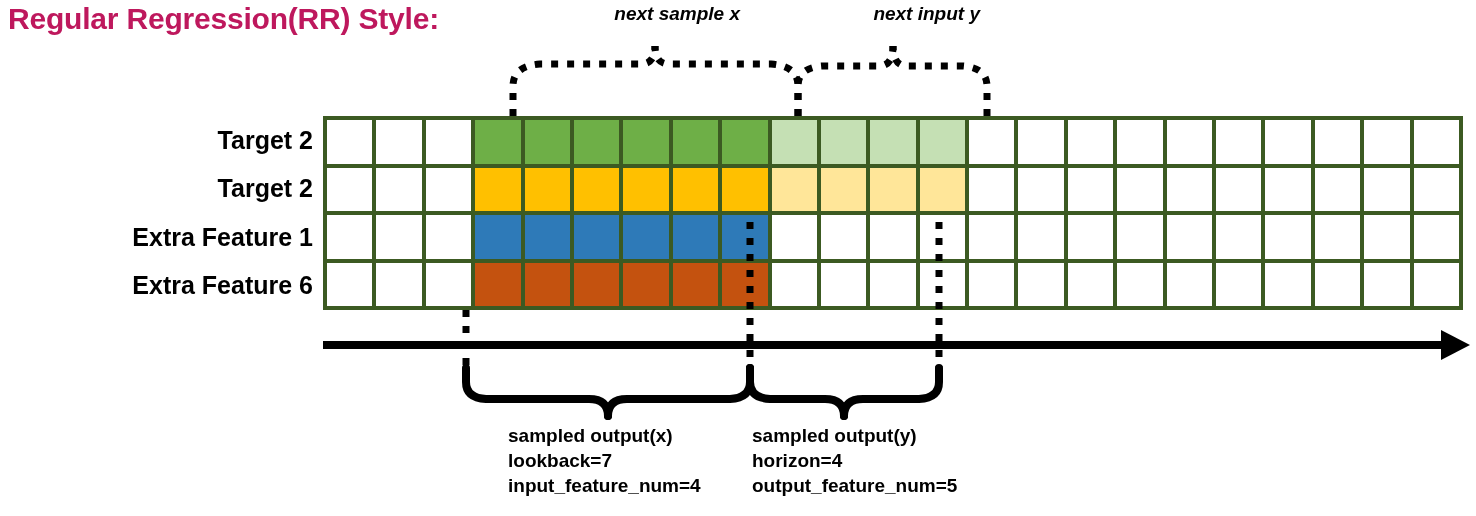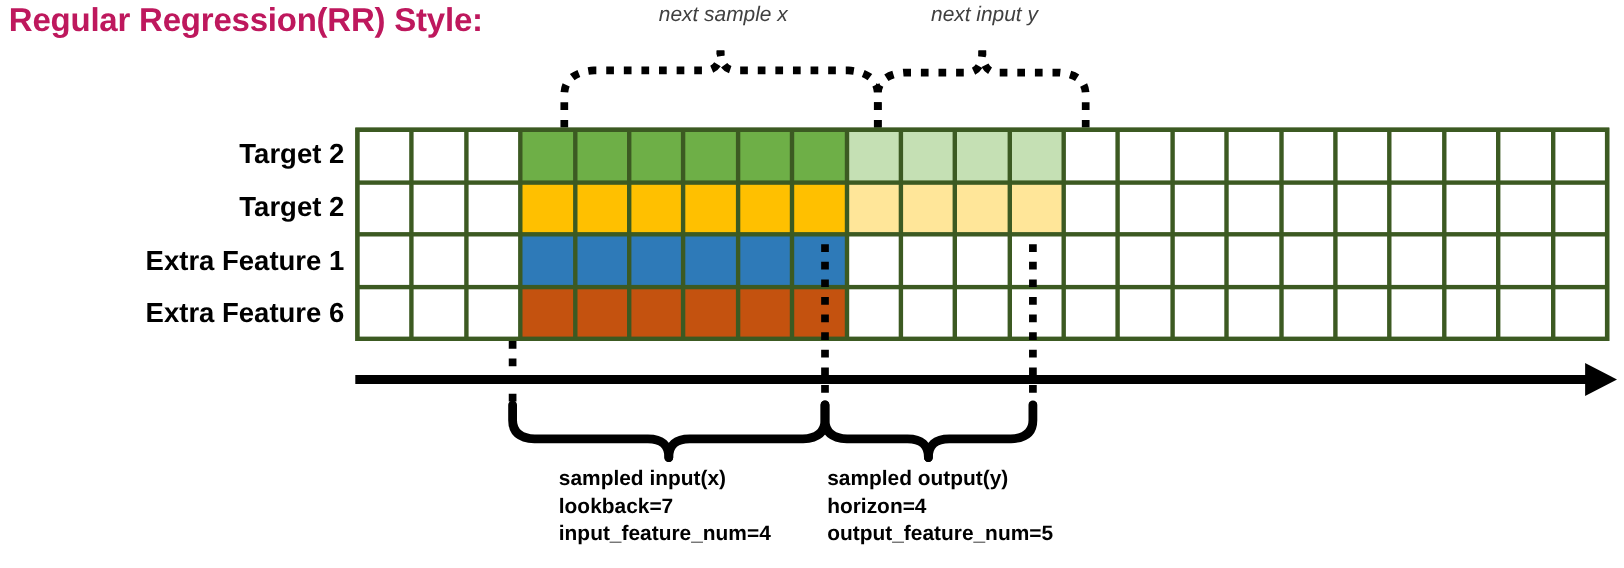--- a/index.html
+++ b/index.html
@@ -10,22 +10,22 @@
 
   
   #title{
     left:8px; top:2px;
     font-size:30px; font-weight:700; color:#be185d;
     letter-spacing:-0.2px; white-space:nowrap;
   }
 
   
   .brace-label{
-    font-size:19px; font-style:italic; font-weight:400; color:#404040;
-    white-space:nowrap; text-align:center;
+    font-size:19px; font-style:italic; font-weight:700; color:#000000;
+    white-space:nowrap; text-align:right;
   }
   #label-next-x{ left:575px; top:3px; width:165px; }
   #label-next-y{ left:810px; top:3px; width:170px; }
 
   
   #top-braces, #bottom-art{ left:0; top:0; }
 
   
   .row-label{
     right:0; width:100%;
@@ -211,21 +211,21 @@
 
     <g fill="none" stroke="#000000" stroke-width="8" stroke-linecap="round">
       <path d="M466,368 L466,382 Q466,398 486,399 L589,399 Q608,399 608,416"></path>
       <path d="M750,368 L750,382 Q750,398 730,399 L627,399 Q608,399 608,416"></path>
       <path d="M750,368 L750,382 Q750,398 770,399 L825,399 Q844,399 844,416"></path>
       <path d="M939,368 L939,382 Q939,398 919,399 L863,399 Q844,399 844,416"></path>
     </g>
   </svg>
 
   <div class="abs ann" id="ann-input">
-    <div>sampled input(x)</div>
+    <div>sampled output(x)</div>
     <div>lookback=7</div>
     <div>input_feature_num=4</div>
   </div>
 
   <div class="abs ann" id="ann-output">
     <div>sampled output(y)</div>
     <div>horizon=4</div>
     <div>output_feature_num=5</div>
   </div>
 

